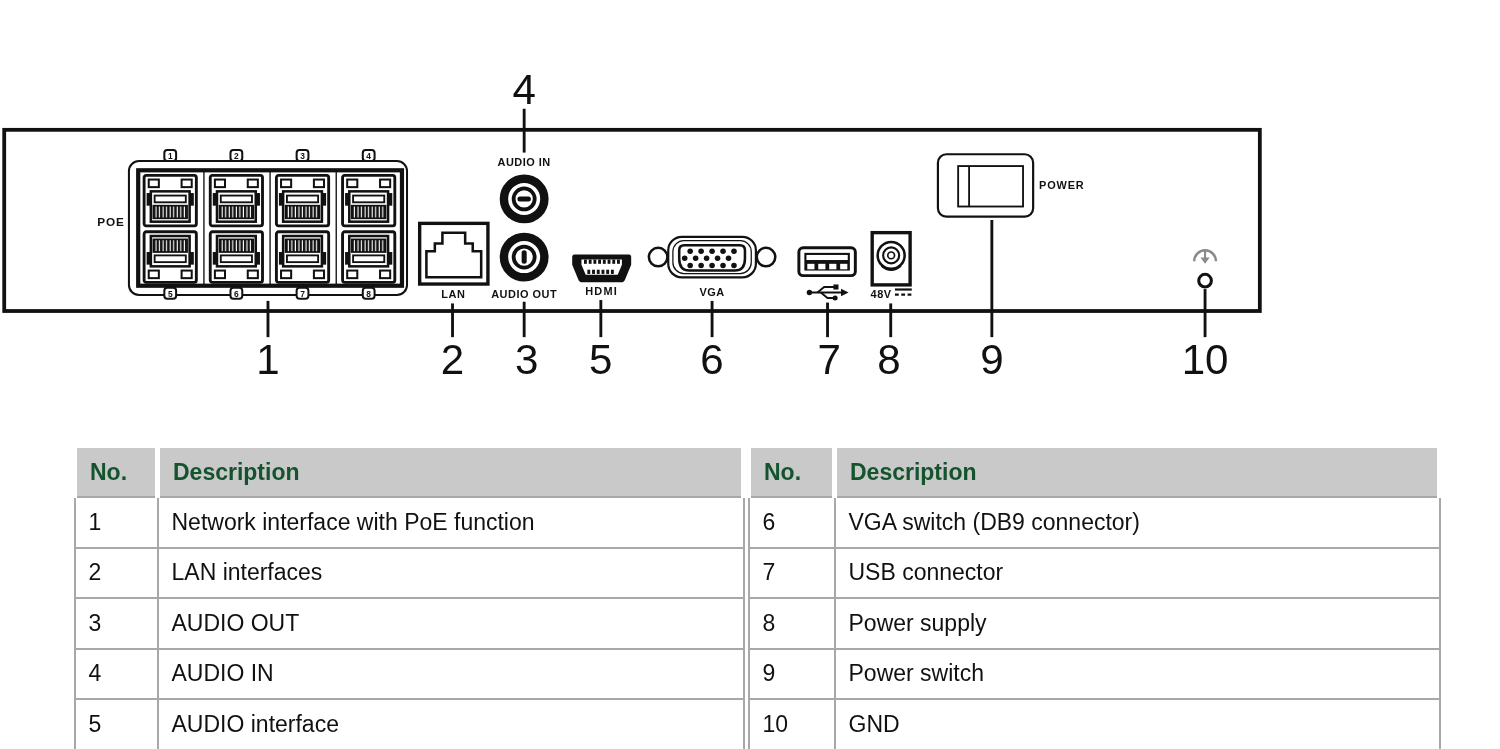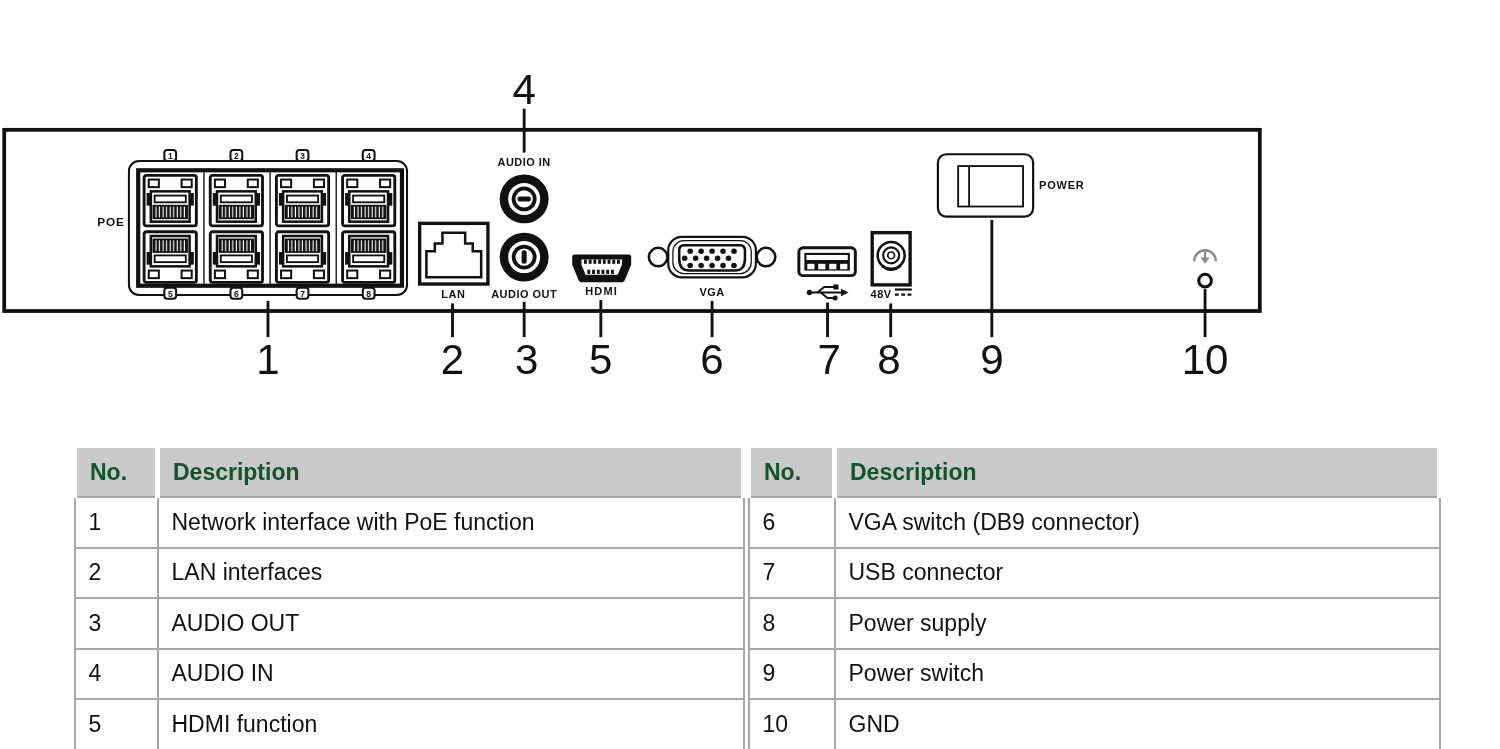--- a/index.html
+++ b/index.html
@@ -266,21 +266,21 @@
       <tr>
         <td class="no-cell">3</td>
         <td>AUDIO OUT</td>
       </tr>
       <tr>
         <td class="no-cell">4</td>
         <td>AUDIO IN</td>
       </tr>
       <tr>
         <td class="no-cell">5</td>
-        <td>HDMI function</td>
+        <td>AUDIO interface</td>
       </tr>
     </tbody>
       </table>
 
     <table>
       <colgroup>
           <col style="width:86px">
           <col style="width:605px">
         </colgroup>
       <tbody>

